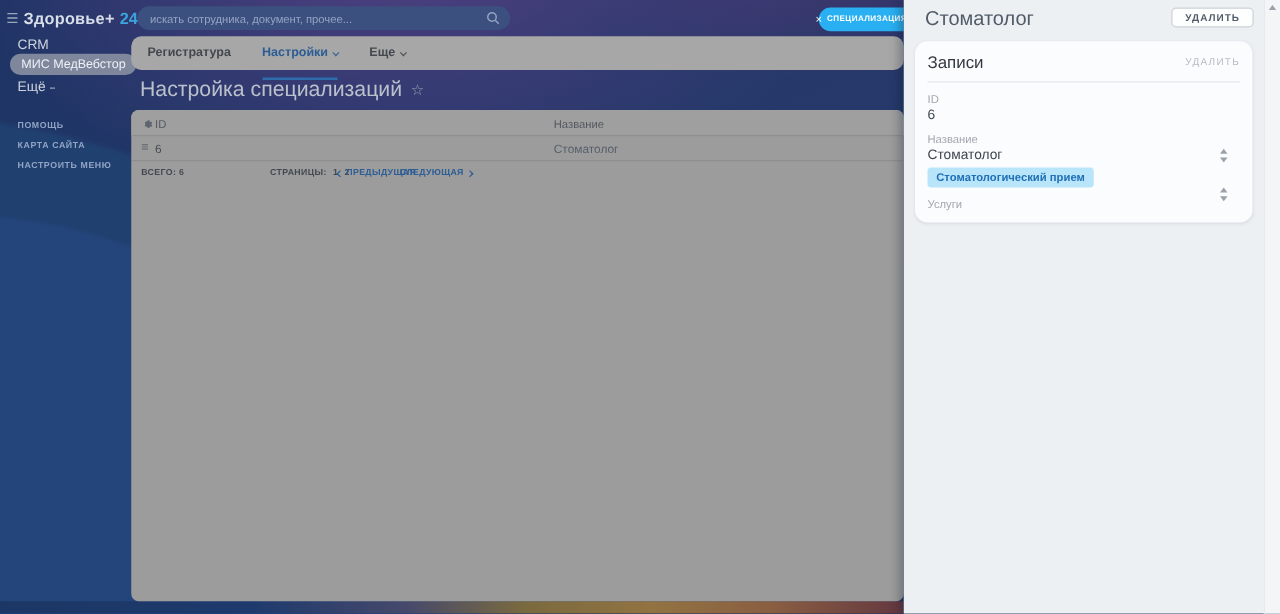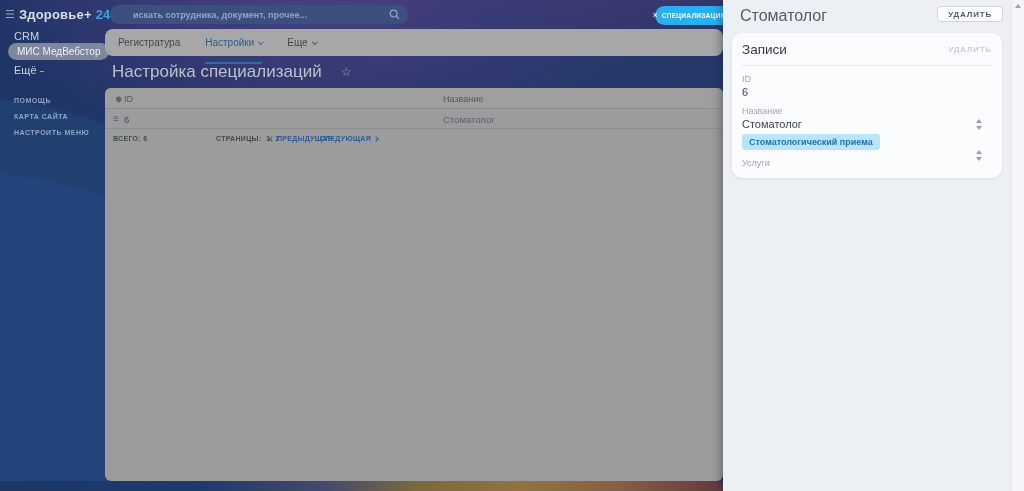--- a/index.html
+++ b/index.html
@@ -27,38 +27,38 @@
   .logo-main { color:#d8dee8; font-size:13px; font-weight:bold; letter-spacing:.2px; }
   .logo-num { color:#3ba4dd; font-size:13px; font-weight:bold;text-align:right; }
   .logo-sw { color:#8f98ab; font-size:9px; }
   .sb-item { position:absolute; left:14px; color:#cdd3de; font-size:11px; cursor:default; }
   .sb-pill { position:absolute; left:8px; top:43px; background:#7e879c; border-radius:10px; padding:3px 9px; color:#eef1f6; font-size:10px; }
   .sb-more-dash { display:inline-block; width:4px; height:1px; background:#9aa4b8; vertical-align:middle; margin-left:3px; }
   .sb-link { position:absolute; left:14px; color:#92a4c5; font-size:7px; font-weight:bold; letter-spacing:.5px; }
 
   
   .search { position:absolute; left:110px; top:5px; width:298px; height:19px; background:#3c5080; border-radius:10px; display:flex; align-items:center; }
-  .search input { flex:1; background:transparent; border:none; outline:none; color:#c6d0e4; font-size:9px; padding:0 23px; font-family:"Liberation Sans",sans-serif;font-weight:bold; }
+  .search input { flex:1; background:transparent; border:none; outline:none; color:#c6d0e4; font-size:9px; padding:0 10px; font-family:"Liberation Sans",sans-serif; }
   .search input::placeholder { color:#94a3c3; }
   .search svg { margin-right:8px; flex:none; }
 
   
   .chip { position:absolute; left:655px; top:6px; width:68px; height:19px; background:#29b0f2; border-radius:10px 0 0 10px; display:flex; align-items:center; justify-content:center; gap:4px; cursor:pointer; }
   .chip .x { color:#fff; font-size:9px; line-height:1; }
   .chip .lbl { color:#fff; font-size:6.5px; font-weight:bold; letter-spacing:.3px; }
 
   
   .tabbar { position:absolute; left:105px; top:29px; width:618px; height:27px; background:#a7a7a7; border-radius:8px; display:flex; align-items:center; padding-left:13px; gap:25px; }
-  .tab { position:relative; font-size:10px; font-weight:400; color:#43474e; height:42px; display:flex; align-items:center; gap:4px; cursor:pointer;text-align:center; }
+  .tab { position:relative; font-size:10px; font-weight:700; color:#43474e; height:42px; display:flex; align-items:center; gap:4px; cursor:pointer;text-align:center; }
   .tab.active { color:#2b5d95; }
   .tab.active .underline { position:absolute; left:0; right:0; bottom:0; height:2px; background:#2f6cab; }
   .chev { width:4px; height:4px; border-right:1.4px solid currentColor; border-bottom:1.4px solid currentColor; transform:rotate(45deg) translateY(-1px); display:inline-block; opacity:.85; }
 
   
-  .page-title { position:absolute; left:112px; top:62px; color:#bac1cb; font-size:17px; display:flex; align-items:center; gap:19px; }
+  .page-title { position:absolute; left:112px; top:62px; color:#bac1cb; font-size:17px; display:flex; align-items:center; gap:7px; }
   .star { color:#98a0ae; font-size:12px; }
 
   
   .grid { position:absolute; left:105px; top:88px; width:618px; height:393px; background:#9c9c9c; border-radius:6px; overflow:hidden; }
   .g-head { position:relative; height:21px; border-bottom:1px solid rgba(0,0,0,.10); background:#9f9f9f; }
   .g-row  { position:relative; height:20px; border-bottom:1px solid rgba(0,0,0,.08); }
   .g-gear { position:absolute; left:8px; top:6px; cursor:pointer; }
   .g-col-id { position:absolute; left:19px; top:6px; font-size:9px; color:#54595f; }
   .g-col-name { position:absolute; left:338px; top:6px; font-size:9px; color:#54595f; }
   .g-handle { position:absolute; left:8px; top:4px; color:#5f656d; font-size:10px; cursor:grab; }
@@ -195,21 +195,21 @@
     <div class="card-div"></div>
 
     <div class="f-label">ID</div>
     <div class="f-value">6</div>
 
     <div class="f-label">Название</div>
     <div class="f-value">Стоматолог</div>
 
     <div class="tagrow">
       <span class="tag">
-          <span>Стоматологический приема</span>
+          <span>Стоматологический прием</span>
         </span>
     </div>
 
     <div class="f-label">Услуги</div>
 
     <div class="stepper st1">
         <span class="tri-up"></span>
         <span class="tri-dn"></span>
       </div>
     <div class="stepper st2">

